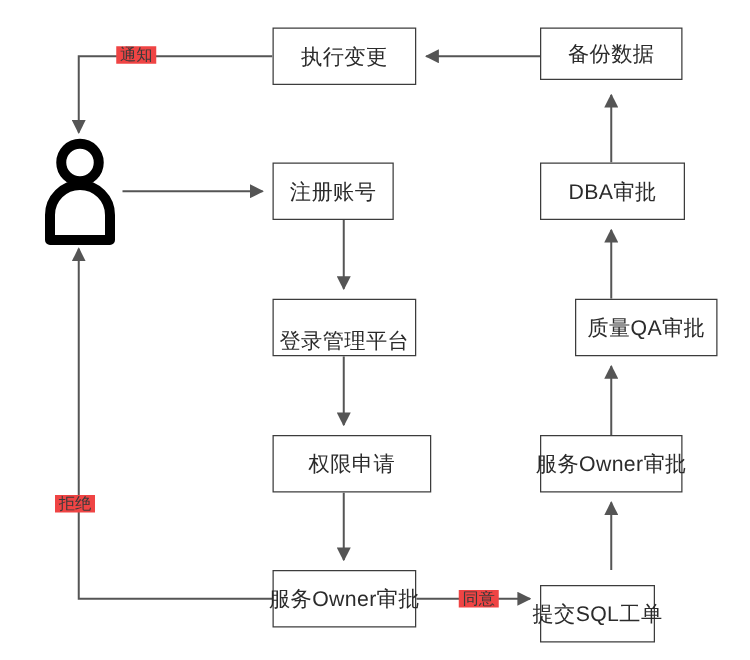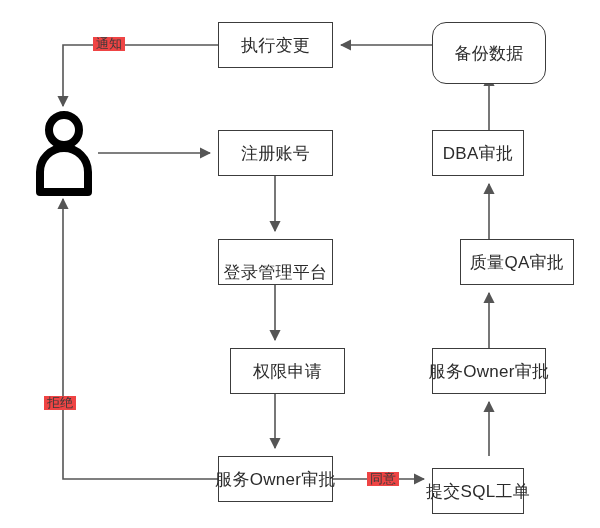--- a/index.html
+++ b/index.html
@@ -87,41 +87,41 @@
     <g stroke="#000000" fill="none" stroke-width="8" stroke-linecap="round">
       <circle cx="64" cy="130" r="15"></circle>
       <path d="M 40 192 L 40 172 A 24 24 0 0 1 88 172 L 88 192 Z" stroke-linejoin="round"></path>
     </g>
   </svg>
 
   <div class="node-box" style="left:218px; top:22px; width:115px; height:46px;">
     <span>执行变更</span>
   </div>
 
-  <div class="node-box" style="left:432px; top:22px; width:114px; height:62px;border-radius:14px;">
+  <div class="node-box" style="left:432px; top:22px; width:114px; height:42px;">
     <span>备份数据</span>
   </div>
 
-  <div class="node-box" style="left:218px; top:130px; width:115px; height:46px;align-items:center;">
+  <div class="node-box" style="left:218px; top:130px; width:97px; height:46px;align-items:center;">
     <span>注册账号</span>
   </div>
 
-  <div class="node-box" style="left:432px; top:130px; width:92px; height:46px;">
+  <div class="node-box" style="left:432px; top:130px; width:116px; height:46px;">
     <span>DBA审批</span>
   </div>
 
   <div class="node-box" style="left:218px; top:239px; width:115px; height:46px;align-items:flex-end;">
     <span>登录管理平台</span>
   </div>
 
   <div class="node-box" style="left:432px; top:239px; width:114px; height:46px;margin-left:28px;">
     <span>质量QA审批</span>
   </div>
 
-  <div class="node-box" style="left:230px; top:348px; width:115px; height:46px;">
+  <div class="node-box" style="left:218px; top:348px; width:127px; height:46px;">
     <span>权限申请</span>
   </div>
 
   <div class="node-box" style="left:432px; top:348px; width:114px; height:46px;">
     <span>服务Owner审批</span>
   </div>
 
   <div class="node-box" style="left:218px; top:456px; width:115px; height:46px;">
     <span>服务Owner审批</span>
   </div>

